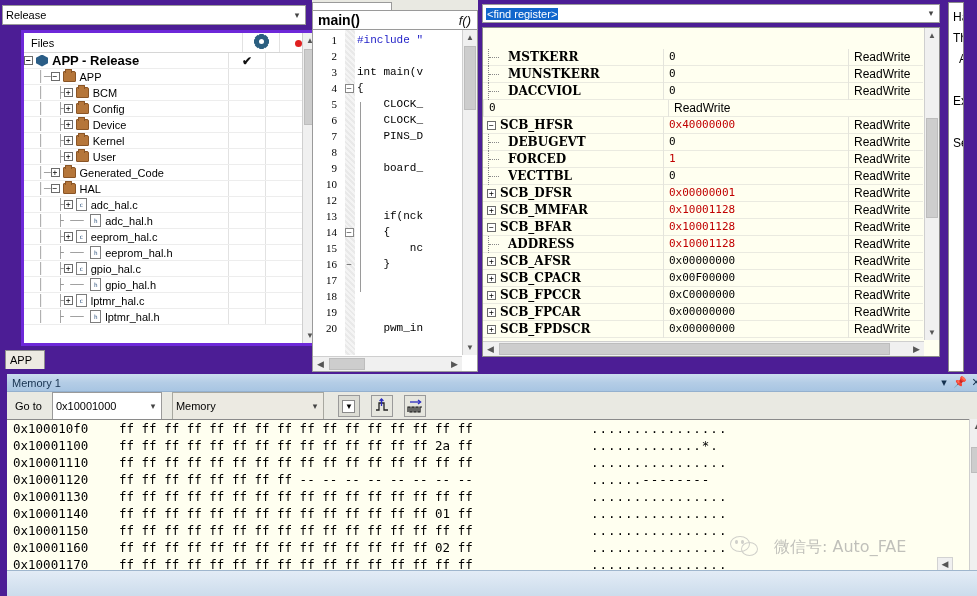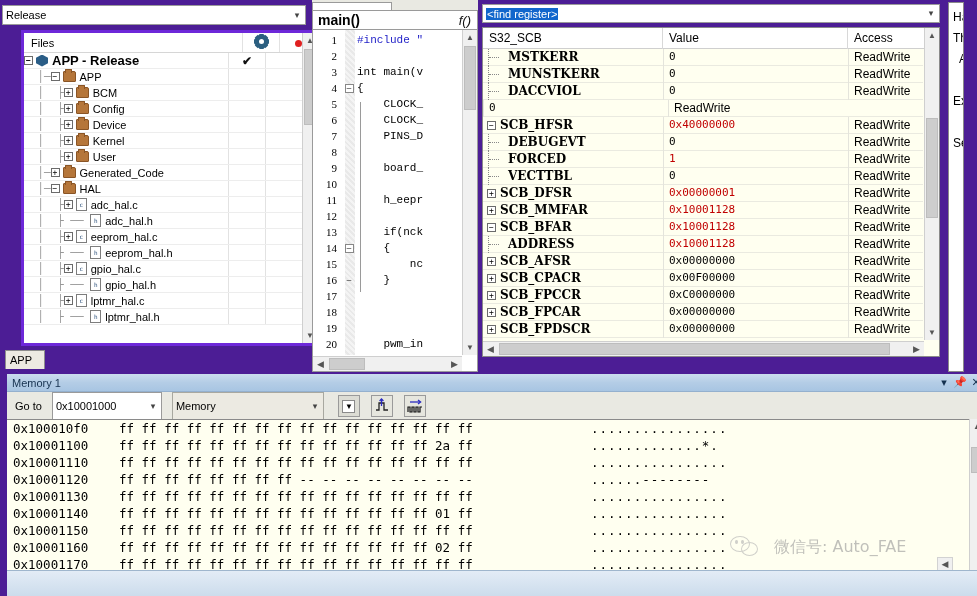--- a/index.html
+++ b/index.html
@@ -588,25 +588,20 @@
             <span class="ln">9</span>
             <span class="fold"></span>
             <span class="src">    board_</span>
           </div>
           <div class="crow">
             <span class="ln">10</span>
             <span class="fold"></span>
             <span class="src"></span>
           </div>
           <div class="crow">
-            <span class="ln">11</span>
-            <span class="fold"></span>
-            <span class="src">    h_eepr</span>
-          </div>
-          <div class="crow">
             <span class="ln">12</span>
             <span class="fold"></span>
             <span class="src"></span>
           </div>
           <div class="crow">
             <span class="ln">13</span>
             <span class="fold"></span>
             <span class="src">    if(nck</span>
           </div>
           <div class="crow">
@@ -658,25 +653,20 @@
     </div>
   </div>
 
   <div id="reg-panel">
     <div class="combo" id="reg-find">
       <span class="cap"><span class="sel">&lt;find register&gt;</span></span>
       <span class="arrow">▾</span>
     </div>
 
     <div id="reg-table">
-      <div class="reg-head">
-        <div style="width:180px">S32_SCB</div>
-        <div style="width:185px">Value</div>
-        <div style="flex:1;border-right:none">Access</div>
-      </div>
       <div class="reg-rows" id="reg-rows">
           <div class="rrow">
             <span class="c-name">
               <span class="leaf"></span>
               <span>MSTKERR</span>
             </span>
             <span class="c-val val-blk">0</span>
             <span class="c-acc">ReadWrite</span>
           </div>
           <div class="rrow">

